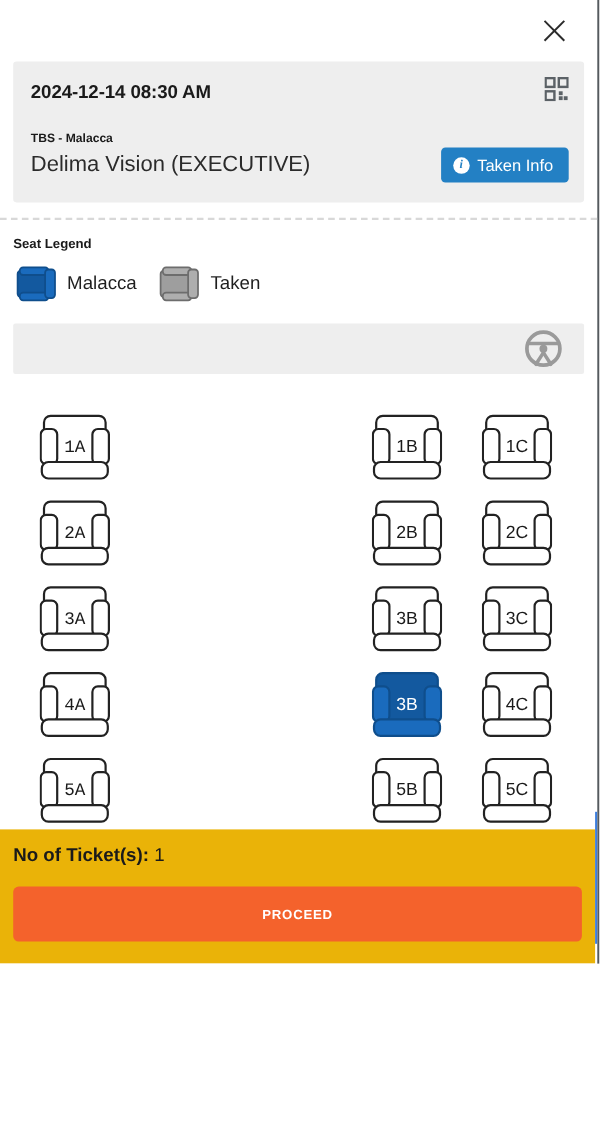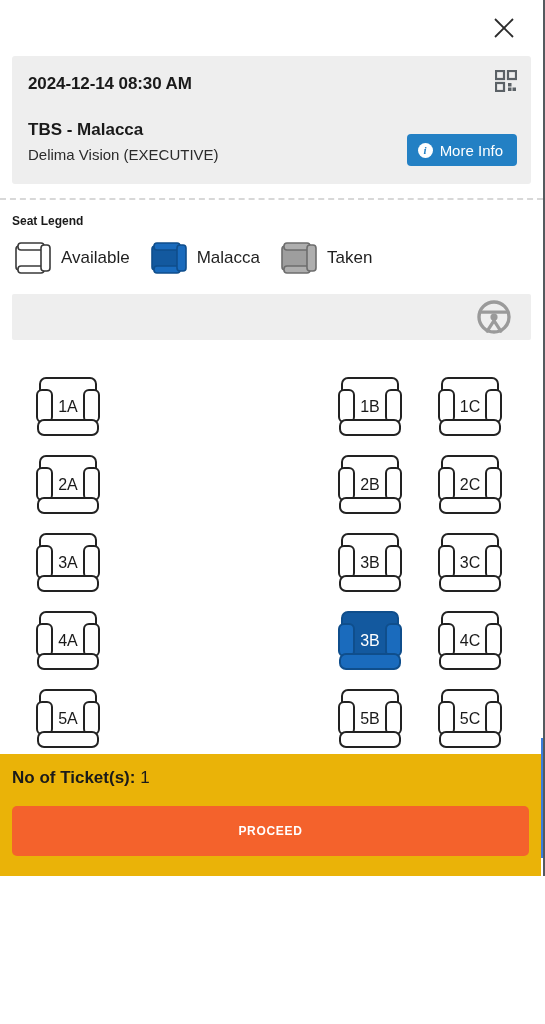--- a/index.html
+++ b/index.html
@@ -46,27 +46,27 @@
     min-height: 128px;
   }
   .trip-datetime {
     font-size: 17px;
     font-weight: bold;
     color: #1a1a1a;
     letter-spacing: -0.1px;
   }
   .trip-route {
     margin-top: 26px;
-    font-size: 17px;
+    font-size: 11px;
     font-weight: bold;
     color: #1a1a1a;
   }
   .trip-operator {
     margin-top: 6px;
-    font-size: 15px;
+    font-size: 20px;
     color: #2b2b2b;
   }
   .qr-icon {
     position: absolute;
     top: 14px;
     right: 14px;
     width: 22px;
     height: 22px;
   }
   .more-info-btn {
@@ -161,21 +161,21 @@
     position: absolute;
     top: 0;
     width: 64px;
     height: 62px;
     background: none;
     border: none;
     padding: 0;
     cursor: pointer;
     font-family: "Liberation Sans", sans-serif;
   }
-  .seat.col-a { left: 36px; }
+  .seat.col-a { left: 36px; font-family: Liberation Mono, monospace; }
   .seat.col-b { left: 338px; }
   .seat.col-c { left: 438px; }
   .seat svg { display: block; width: 64px; height: 62px; }
   .seat-label {
     position: absolute;
     top: 0; left: 0;
     width: 64px; height: 62px;
     display: flex;
     align-items: center;
     justify-content: center;
@@ -248,41 +248,30 @@
         <rect x="13" y="1" width="8" height="8" fill="none" stroke="#5b6166" stroke-width="2.2"></rect>
         <rect x="1" y="13" width="8" height="8" fill="none" stroke="#5b6166" stroke-width="2.2"></rect>
         <rect x="13" y="13" width="3.5" height="3.5" fill="#5b6166"></rect>
         <rect x="17.5" y="17.5" width="3.5" height="3.5" fill="#5b6166"></rect>
         <rect x="13" y="17.5" width="3.5" height="3.5" fill="#5b6166"></rect>
       </svg>
     </div>
 
     <button class="more-info-btn">
       <span class="info-glyph">i</span>
-      <span>More Info</span>
+      <span>Taken Info</span>
     </button>
   </div>
 
   <div class="dashed-divider"></div>
 
   <div class="legend-wrap">
     <div class="legend-title">Seat Legend</div>
     <div class="legend-items">
 
-      <div class="legend-item">
-        <span class="legend-icon">
-          <svg width="40" height="36" viewBox="0 0 40 36" aria-hidden="true">
-            <path d="M7 6 h21 a4 4 0 0 1 4 4 v16 a4 4 0 0 1 -4 4 h-21 a3 3 0 0 1 -3 -3 v-18 a3 3 0 0 1 3 -3 z" fill="#ffffff" stroke="#3a3a3a" stroke-width="1.6"></path>
-            <path d="M9 3 h20 a3 3 0 0 1 3 3 v1 a3 3 0 0 1 -3 3 h-20 a3 3 0 0 1 -3 -3 v-1 a3 3 0 0 1 3 -3 z" fill="#ffffff" stroke="#3a3a3a" stroke-width="1.6"></path>
-            <path d="M9 26 h20 a3 3 0 0 1 3 3 v1 a3 3 0 0 1 -3 3 h-20 a3 3 0 0 1 -3 -3 v-1 a3 3 0 0 1 3 -3 z" fill="#ffffff" stroke="#3a3a3a" stroke-width="1.6"></path>
-            <path d="M32 5 h3 a3 3 0 0 1 3 3 v20 a3 3 0 0 1 -3 3 h-3 a3 3 0 0 1 -3 -3 v-20 a3 3 0 0 1 3 -3 z" fill="#ffffff" stroke="#3a3a3a" stroke-width="1.6"></path>
-          </svg>
-        </span>
-        <span class="legend-label">Available</span>
-      </div>
 
       <div class="legend-item">
         <span class="legend-icon">
           <svg width="40" height="36" viewBox="0 0 40 36" aria-hidden="true">
             <path d="M7 6 h21 a4 4 0 0 1 4 4 v16 a4 4 0 0 1 -4 4 h-21 a3 3 0 0 1 -3 -3 v-18 a3 3 0 0 1 3 -3 z" fill="#13599f" stroke="#0f4e8c" stroke-width="1.6"></path>
             <path d="M9 3 h20 a3 3 0 0 1 3 3 v1 a3 3 0 0 1 -3 3 h-20 a3 3 0 0 1 -3 -3 v-1 a3 3 0 0 1 3 -3 z" fill="#1a6bbd" stroke="#0f4e8c" stroke-width="1.6"></path>
             <path d="M9 26 h20 a3 3 0 0 1 3 3 v1 a3 3 0 0 1 -3 3 h-20 a3 3 0 0 1 -3 -3 v-1 a3 3 0 0 1 3 -3 z" fill="#1a6bbd" stroke="#0f4e8c" stroke-width="1.6"></path>
             <path d="M32 5 h3 a3 3 0 0 1 3 3 v20 a3 3 0 0 1 -3 3 h-3 a3 3 0 0 1 -3 -3 v-20 a3 3 0 0 1 3 -3 z" fill="#1a6bbd" stroke="#0f4e8c" stroke-width="1.6"></path>
           </svg>
         </span>

